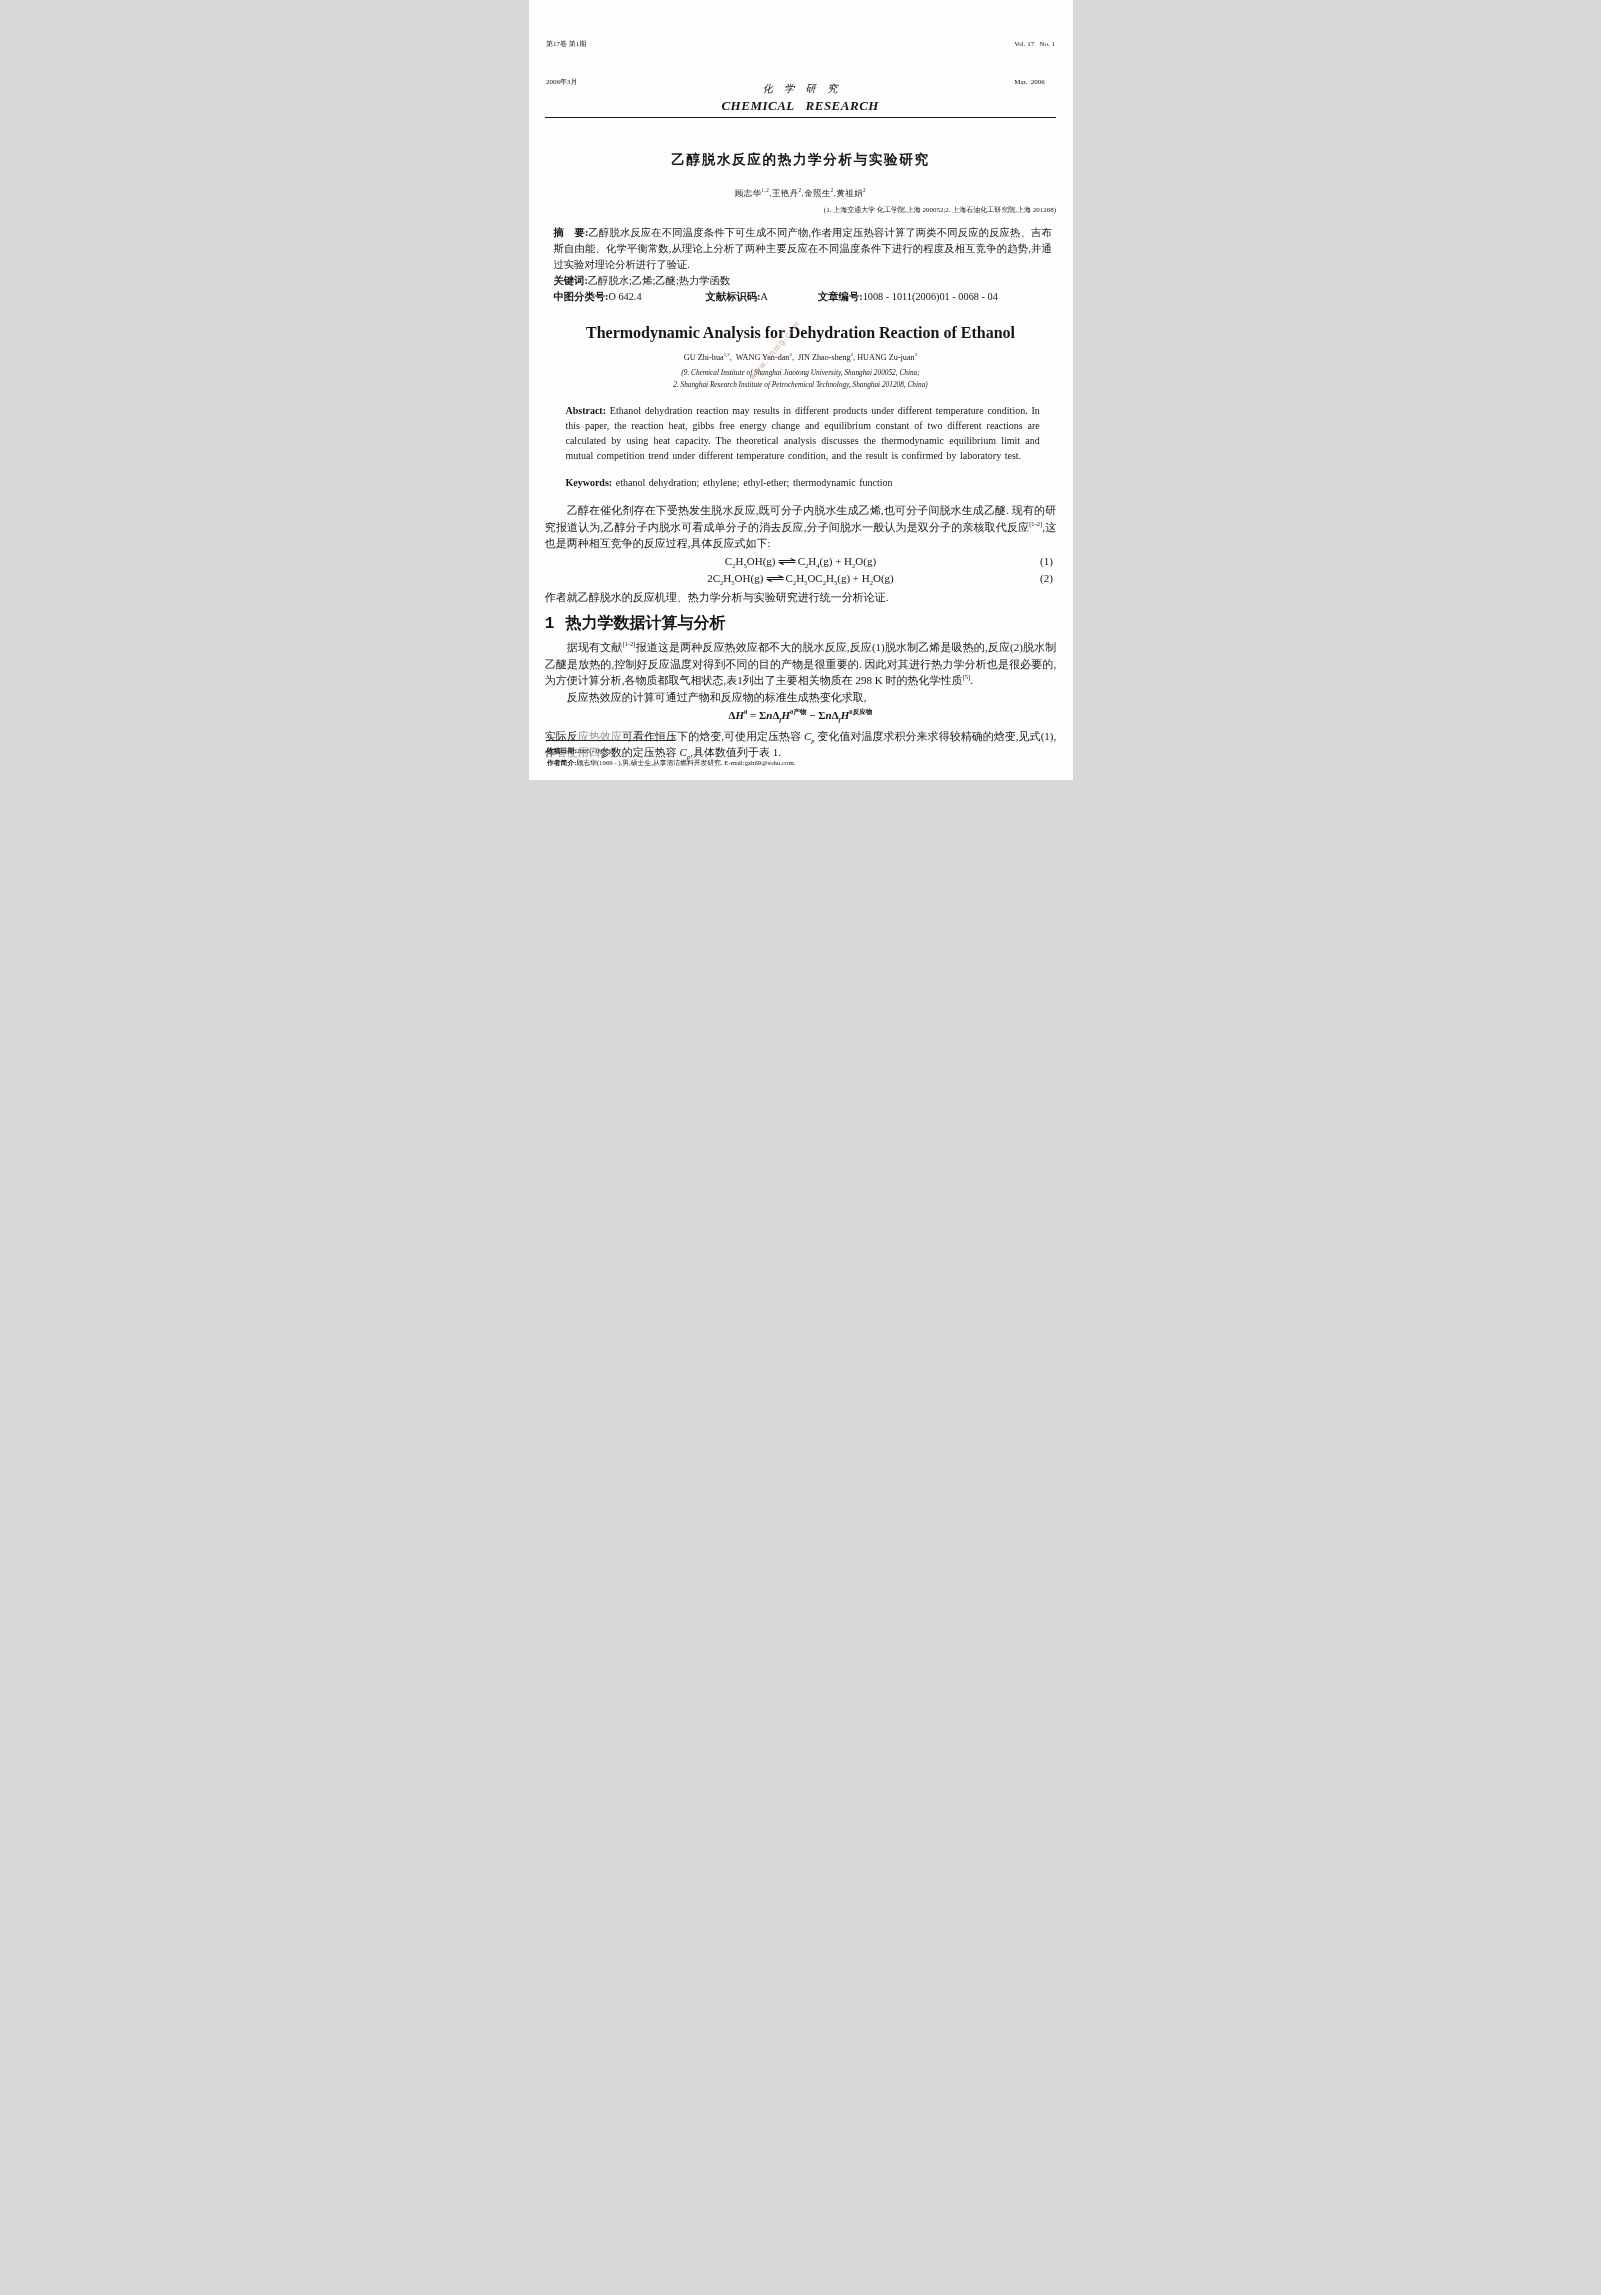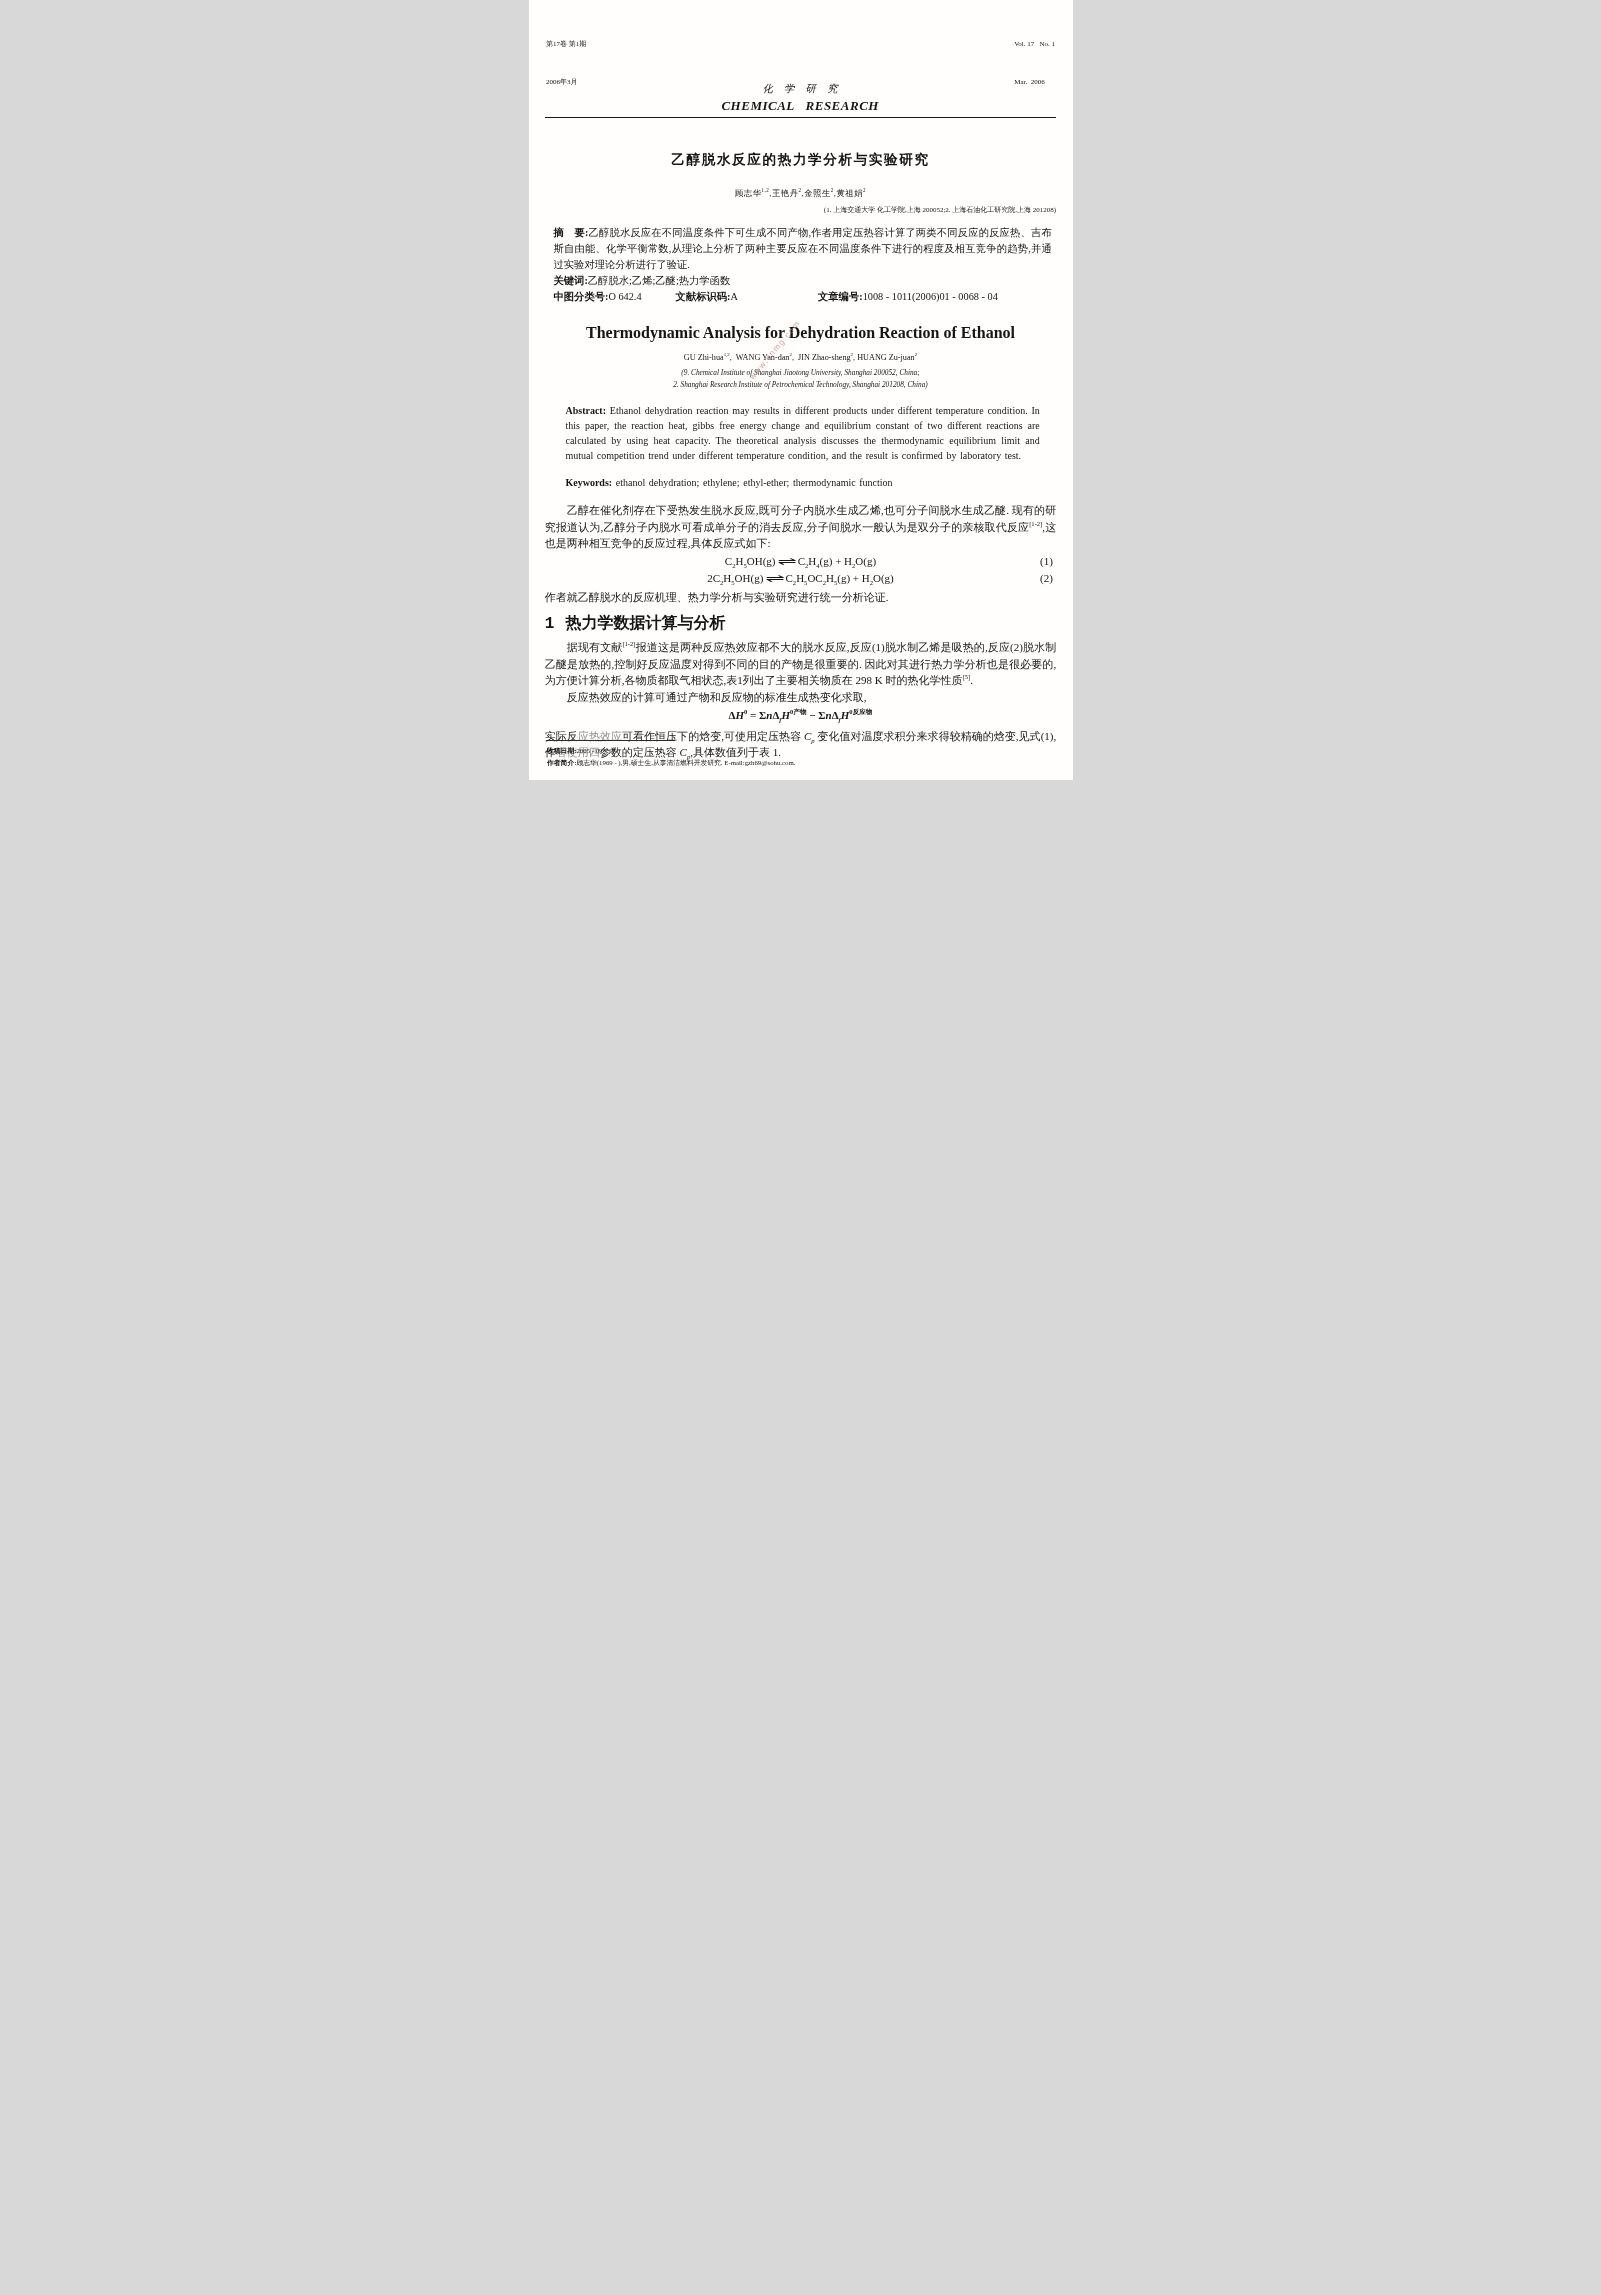--- a/index.html
+++ b/index.html
@@ -19,21 +19,21 @@
   
   .title-cn { text-align:center; font-size:13.6px; font-weight:700; letter-spacing:1.6px; margin-top:33px; }
   .authors-cn { text-align:center; font-size:8.4px; margin-top:18.5px; letter-spacing:0.5px; }
   .affil-cn { text-align:right; font-size:7px; margin-top:6.5px; color:#222; }
 
   
   .abs-cn { margin:9.8px 4.4px 0 8.7px; font-size:10.3px; line-height:1.55; text-align:justify; }
   .abs-cn p { margin:0; }
   .lbl { font-weight:700; }
   .clc-row { display:flex; align-items:flex-start; }
-  .clc-mid { margin-left:34px; }
+  .clc-mid { margin-left:64px; }
   .clc-right { margin-left:auto; margin-right:54px; }
 
   
   .title-en { text-align:center; font-size:16px; font-weight:700; margin-top:19.6px; }
   .authors-en { text-align:center; font-size:8.2px; margin-top:11px; white-space:pre-wrap; }
   .affil-en { text-align:center; font-style:italic; font-size:7.3px; line-height:1.6; }
   .affil-en.first { margin-top:4.9px; }
   .abs-en { margin:11px 4.4px 0 8.7px; font-size:10px; line-height:1.52; text-align:justify; word-spacing:1.1px; }
   .abs-en p { margin:12px; }
   .abs-en .kw { margin-top:4.4px; }

